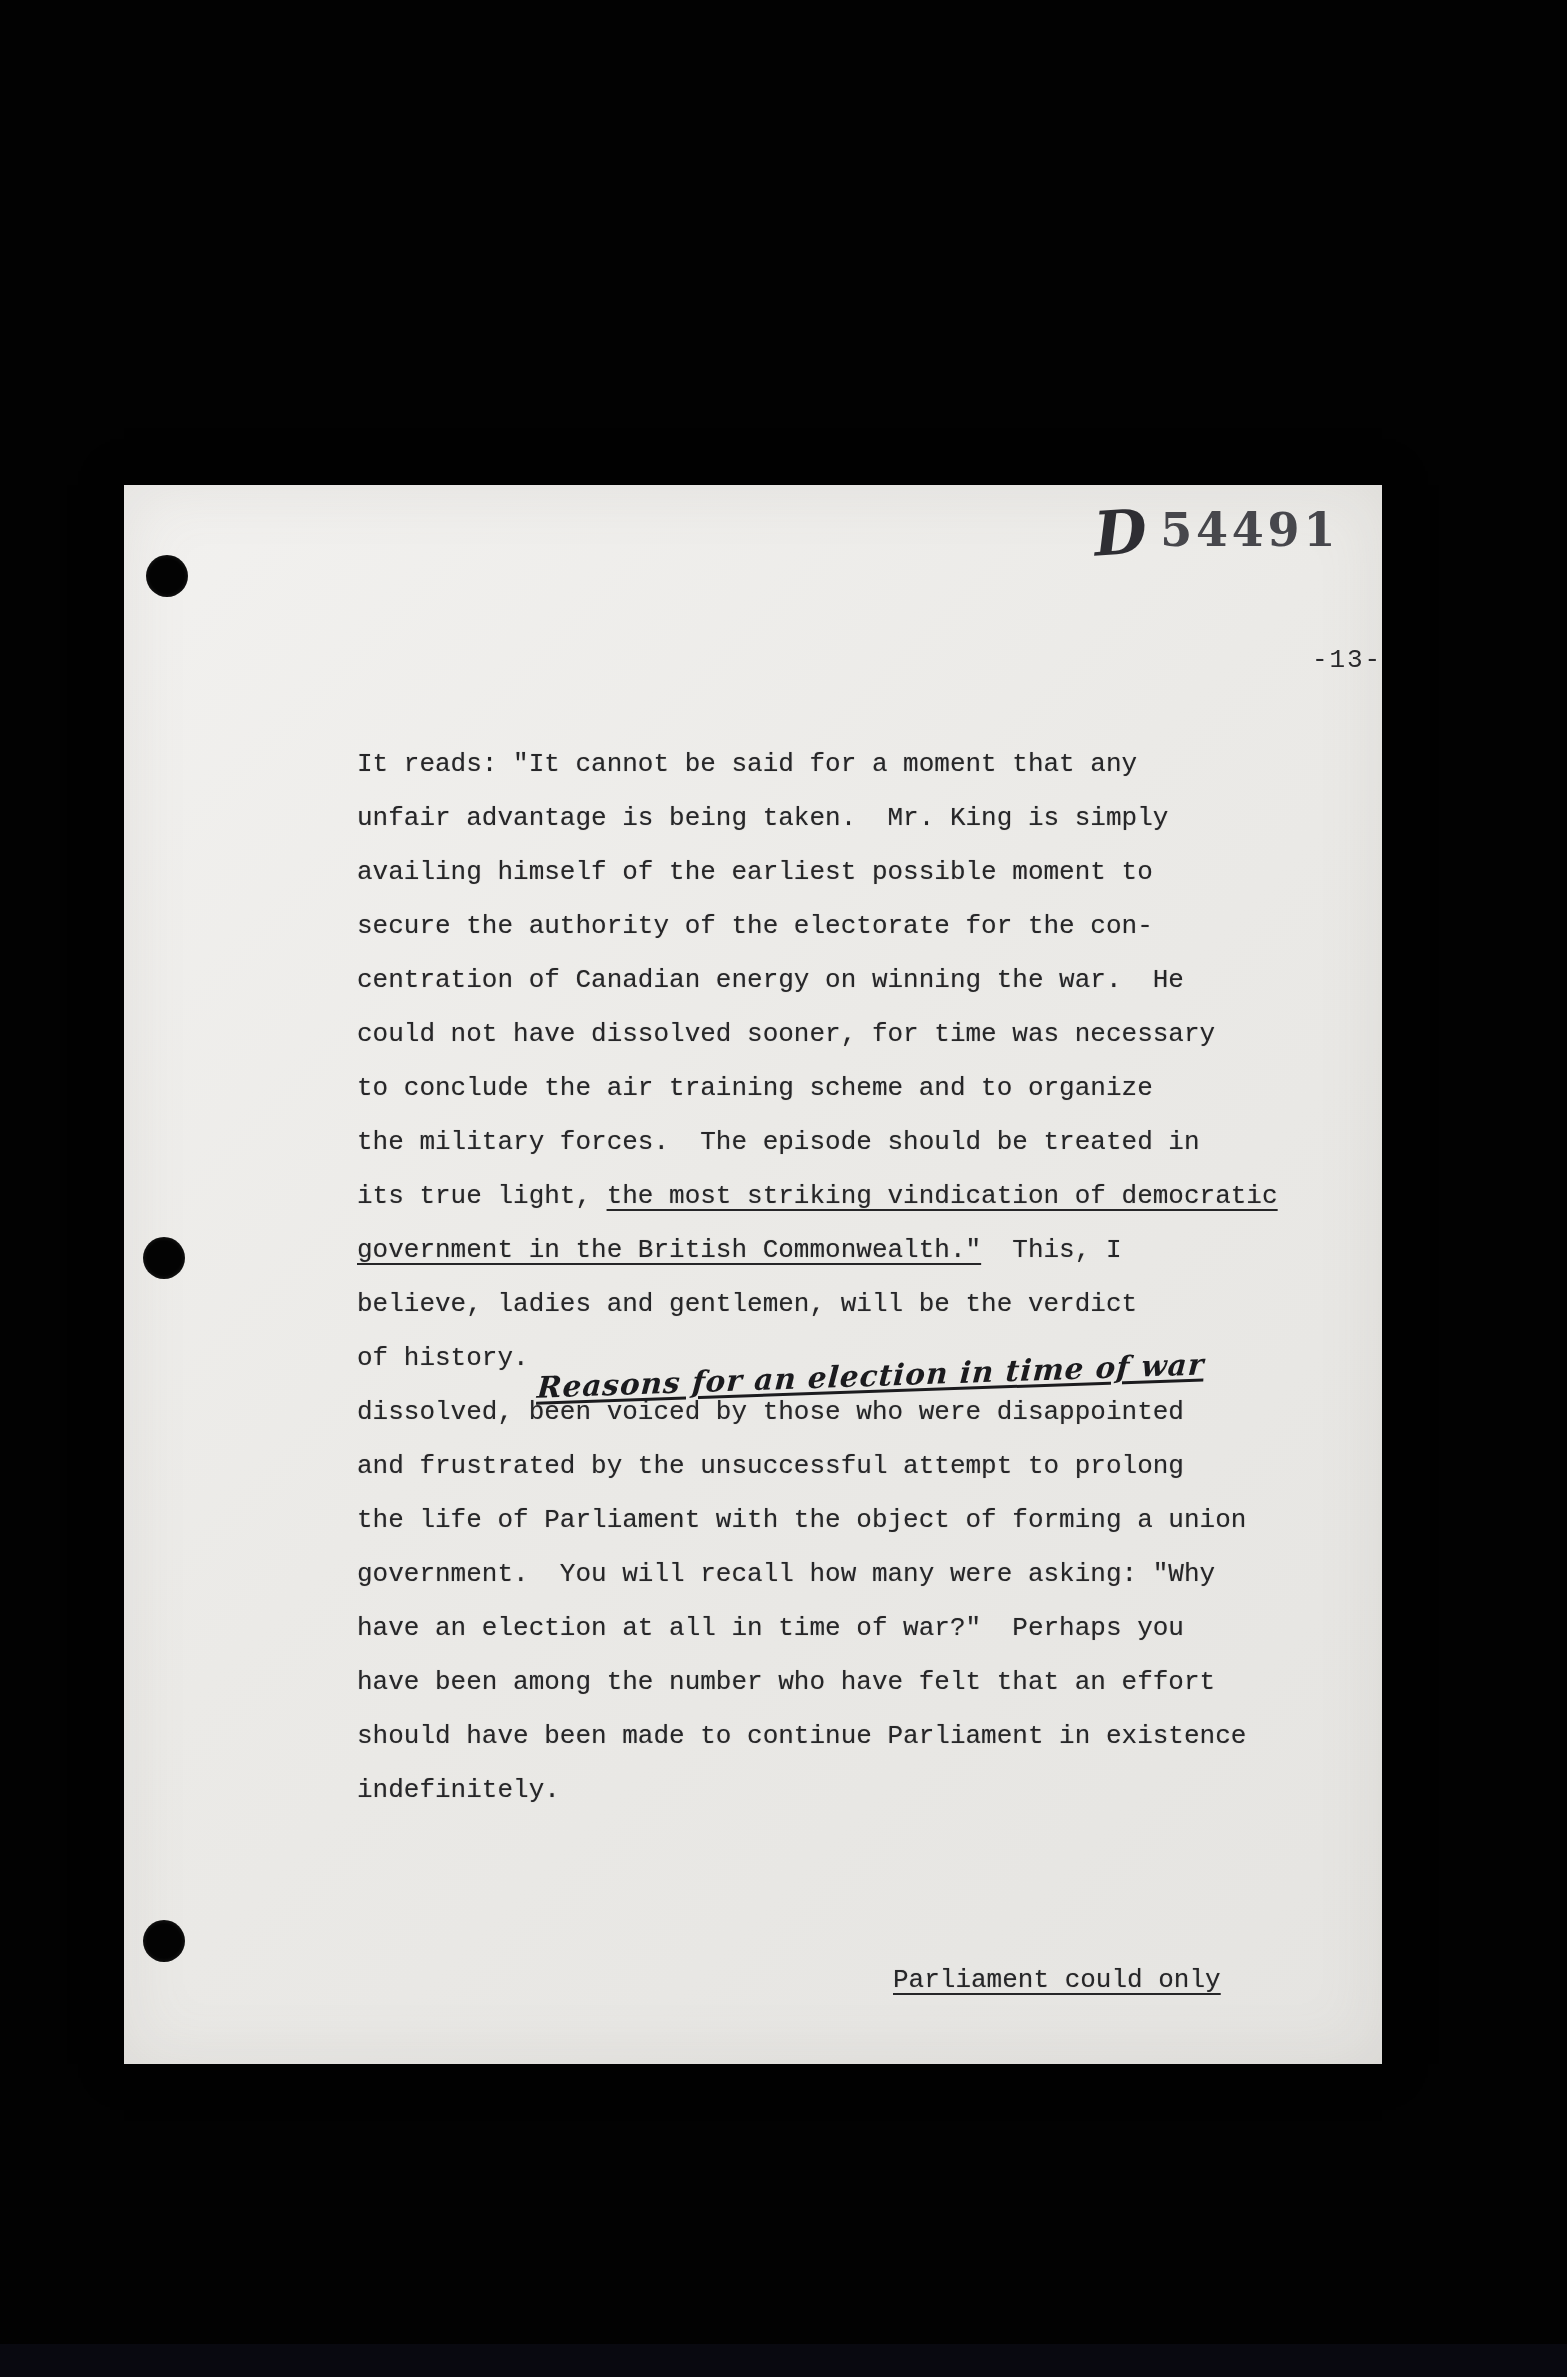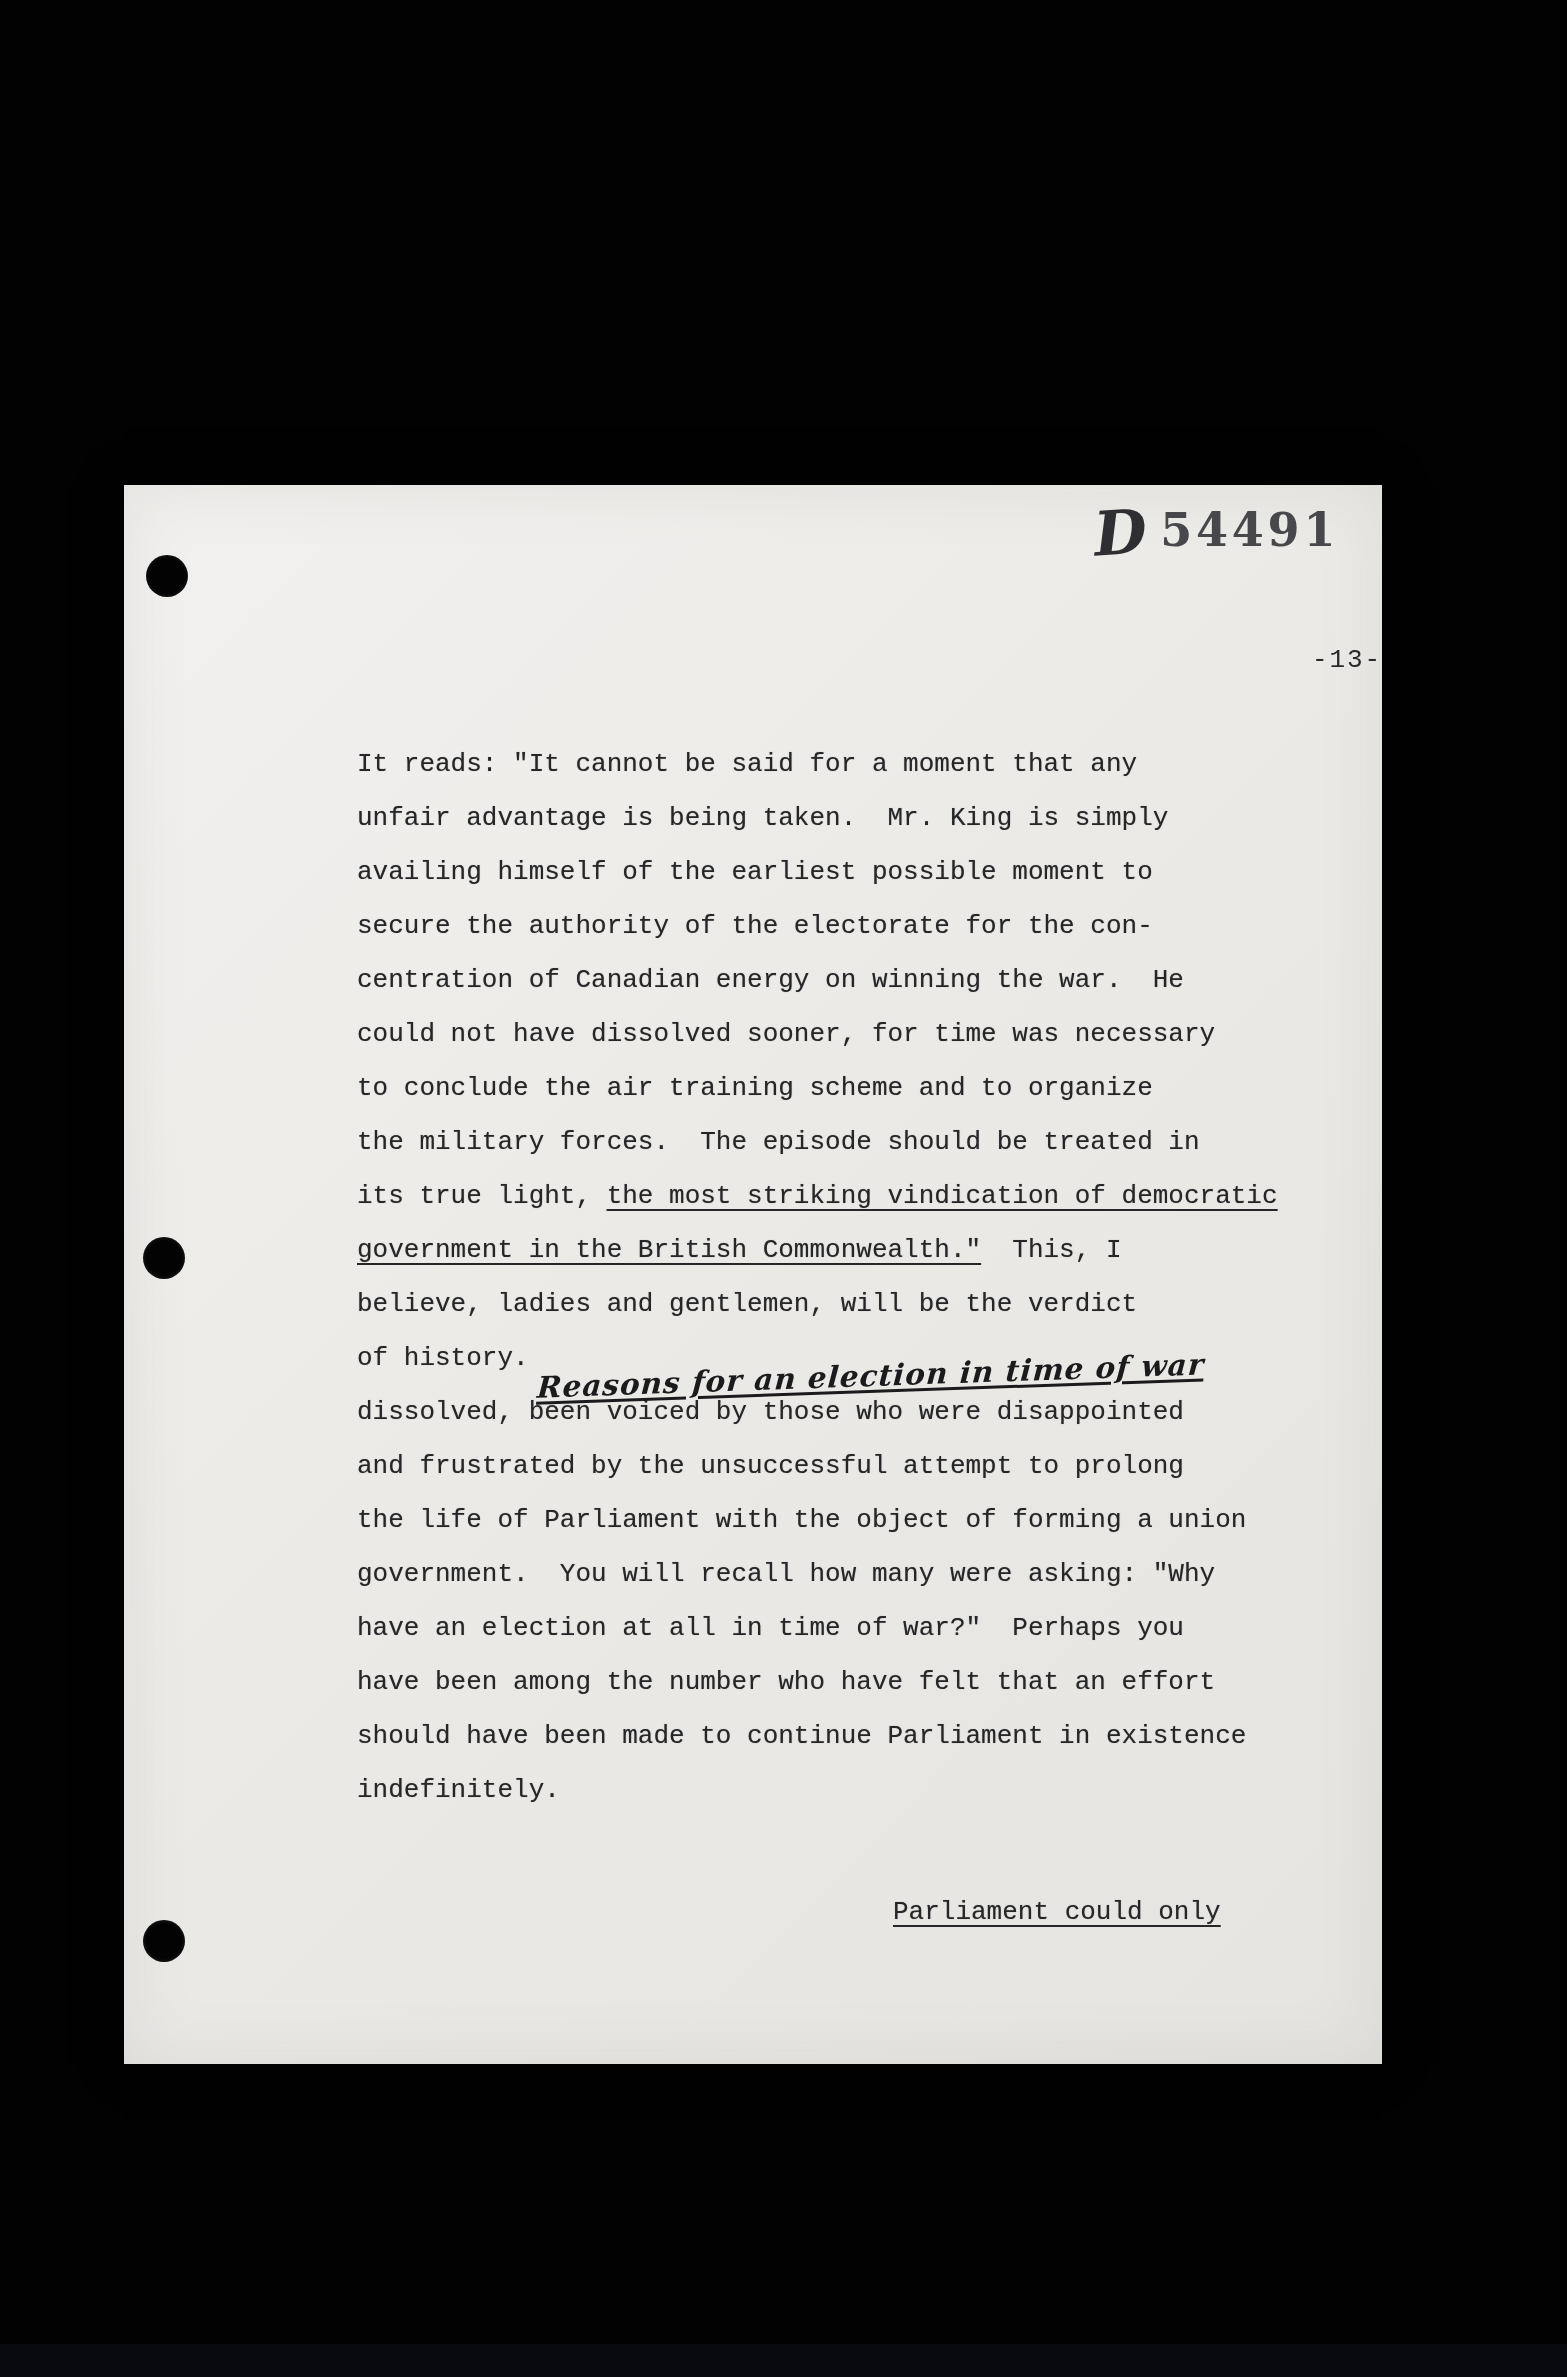--- a/index.html
+++ b/index.html
@@ -123,21 +123,21 @@
     text-decoration: underline;
     text-decoration-thickness: 2.9px;
     text-underline-offset: 3.8px;
     letter-spacing: 1px;
     white-space: nowrap;
   }
 
   .catchword {
     position: absolute;
     left: 769px;
-    top: 1412px;
+    top: 1480px;
     font-size: 26px;
     color: #262628;
     text-decoration: underline;
     text-decoration-thickness: 1.9px;
     text-underline-offset: 5.7px;
     white-space: pre;
     text-shadow: 0 0 1px rgba(30,30,30,0.35);
   }
 </style>
 </head>

